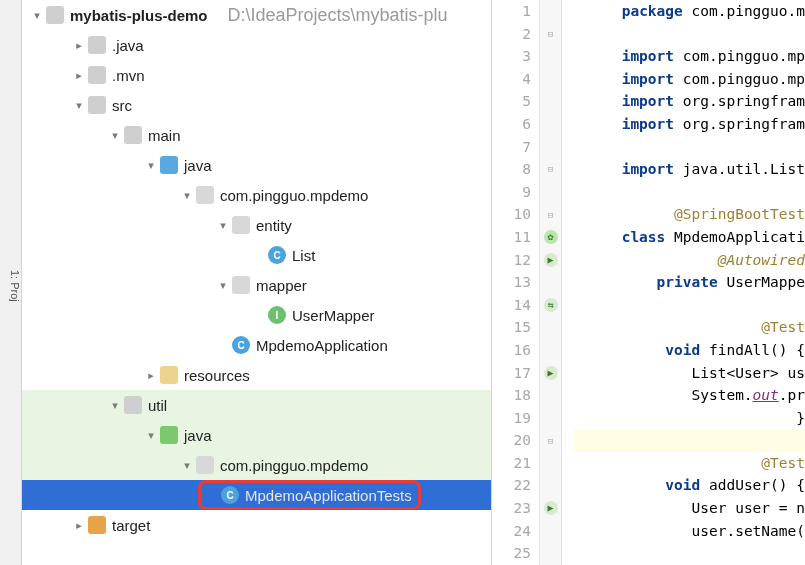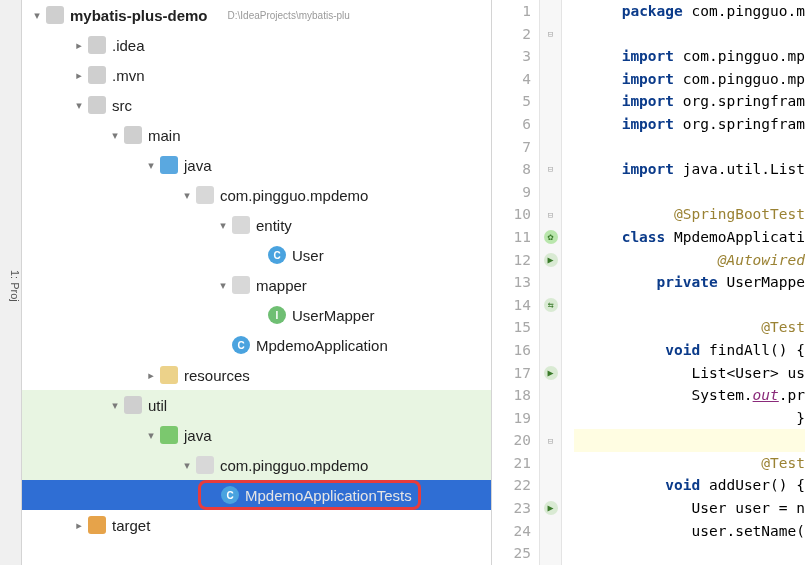--- a/index.html
+++ b/index.html
@@ -75,21 +75,21 @@
   .icon-folder-blue { background: #5aa8e0; }
   .icon-folder-green { background: #7bc86e; }
   .icon-folder-orange { background: #e6a34a; }
   .icon-folder-res { background: #ecd28a; }
   .icon-package { background: #d8d8d8; }
   .icon-class-c { background: #4aa3df; color:#fff; border-radius:50%; }
   .icon-class-i { background: #6fbf73; color:#fff; border-radius:50%; }
   .icon-class-run { background: #4aa3df; color:#fff; border-radius:50%; position:relative; }
   .label { color: #222; }
   .label.bold { font-weight: 600; }
-  .path { color: #9a9a9a; margin-left: 6px; font-size: 10px; padding-left: 14px; }
+  .path { color: #9a9a9a; margin-left: 6px; font-size: 18px; padding-left: 14px; }
 
   .editor-panel {
     flex: 1;
     display: flex;
     background: #fff;
     font-family: "Consolas","Menlo",monospace;
     font-size: 14.5px;
   }
   .gutter {
     width: 48px;
@@ -134,21 +134,21 @@
   <div class="tree-row" style="padding-left:6px;">
     <span class="chevron">▾</span>
     <span class="icon icon-folder-gray"></span>
     <span class="label bold">mybatis-plus-demo</span>
     <span class="path">D:\IdeaProjects\mybatis-plu</span>
   </div>
 
   <div class="tree-row" style="padding-left:48px;">
     <span class="chevron">▸</span>
     <span class="icon icon-folder-gray"></span>
-    <span class="label">.idea</span>
+    <span class="label">.java</span>
   </div>
 
   <div class="tree-row" style="padding-left:48px;">
     <span class="chevron">▸</span>
     <span class="icon icon-folder-gray"></span>
     <span class="label">.mvn</span>
   </div>
 
   <div class="tree-row" style="padding-left:48px;">
     <span class="chevron">▾</span>
@@ -176,21 +176,21 @@
 
   <div class="tree-row" style="padding-left:192px;">
     <span class="chevron">▾</span>
     <span class="icon icon-package"></span>
     <span class="label">entity</span>
   </div>
 
   <div class="tree-row" style="padding-left:228px;">
     <span class="chevron none">▸</span>
     <span class="icon icon-class-c">C</span>
-    <span class="label">User</span>
+    <span class="label">List</span>
   </div>
 
   <div class="tree-row" style="padding-left:192px;">
     <span class="chevron">▾</span>
     <span class="icon icon-package"></span>
     <span class="label">mapper</span>
   </div>
 
   <div class="tree-row" style="padding-left:228px;">
     <span class="chevron none">▸</span>

